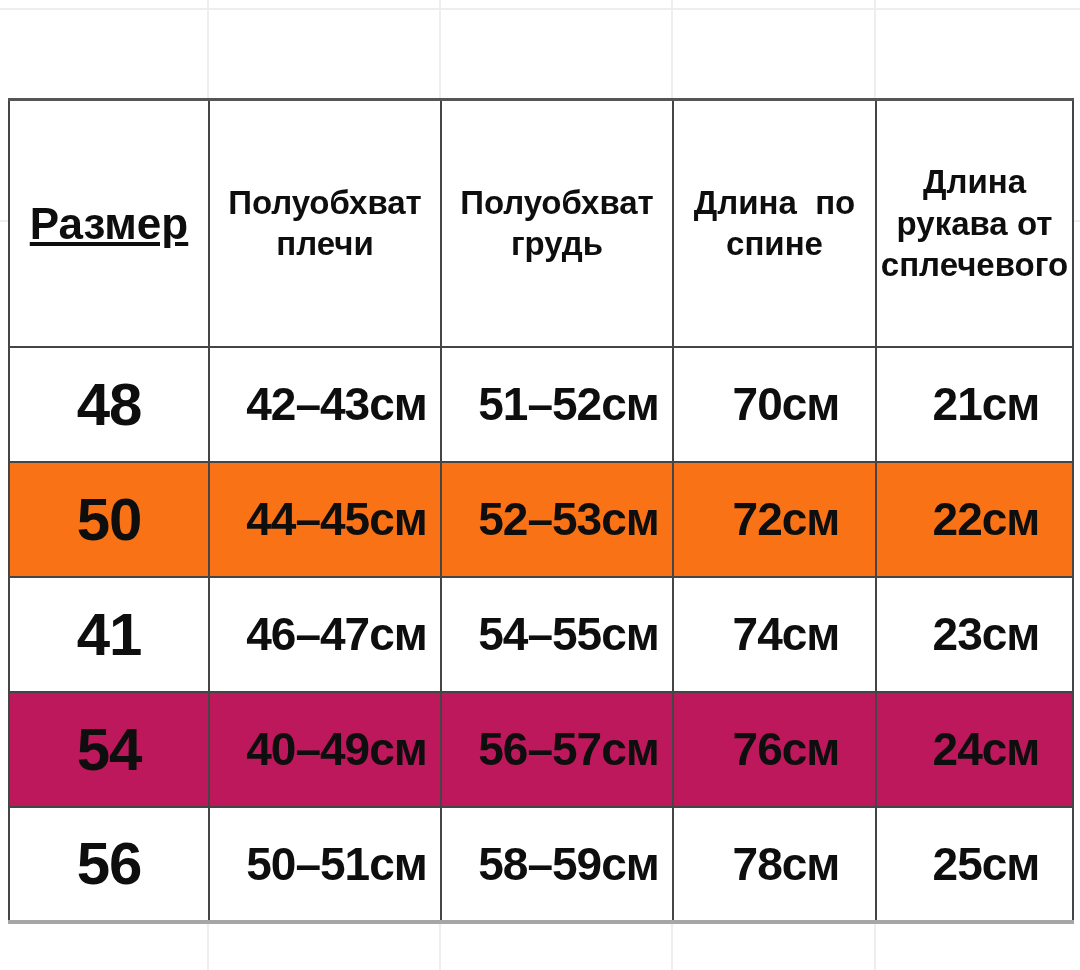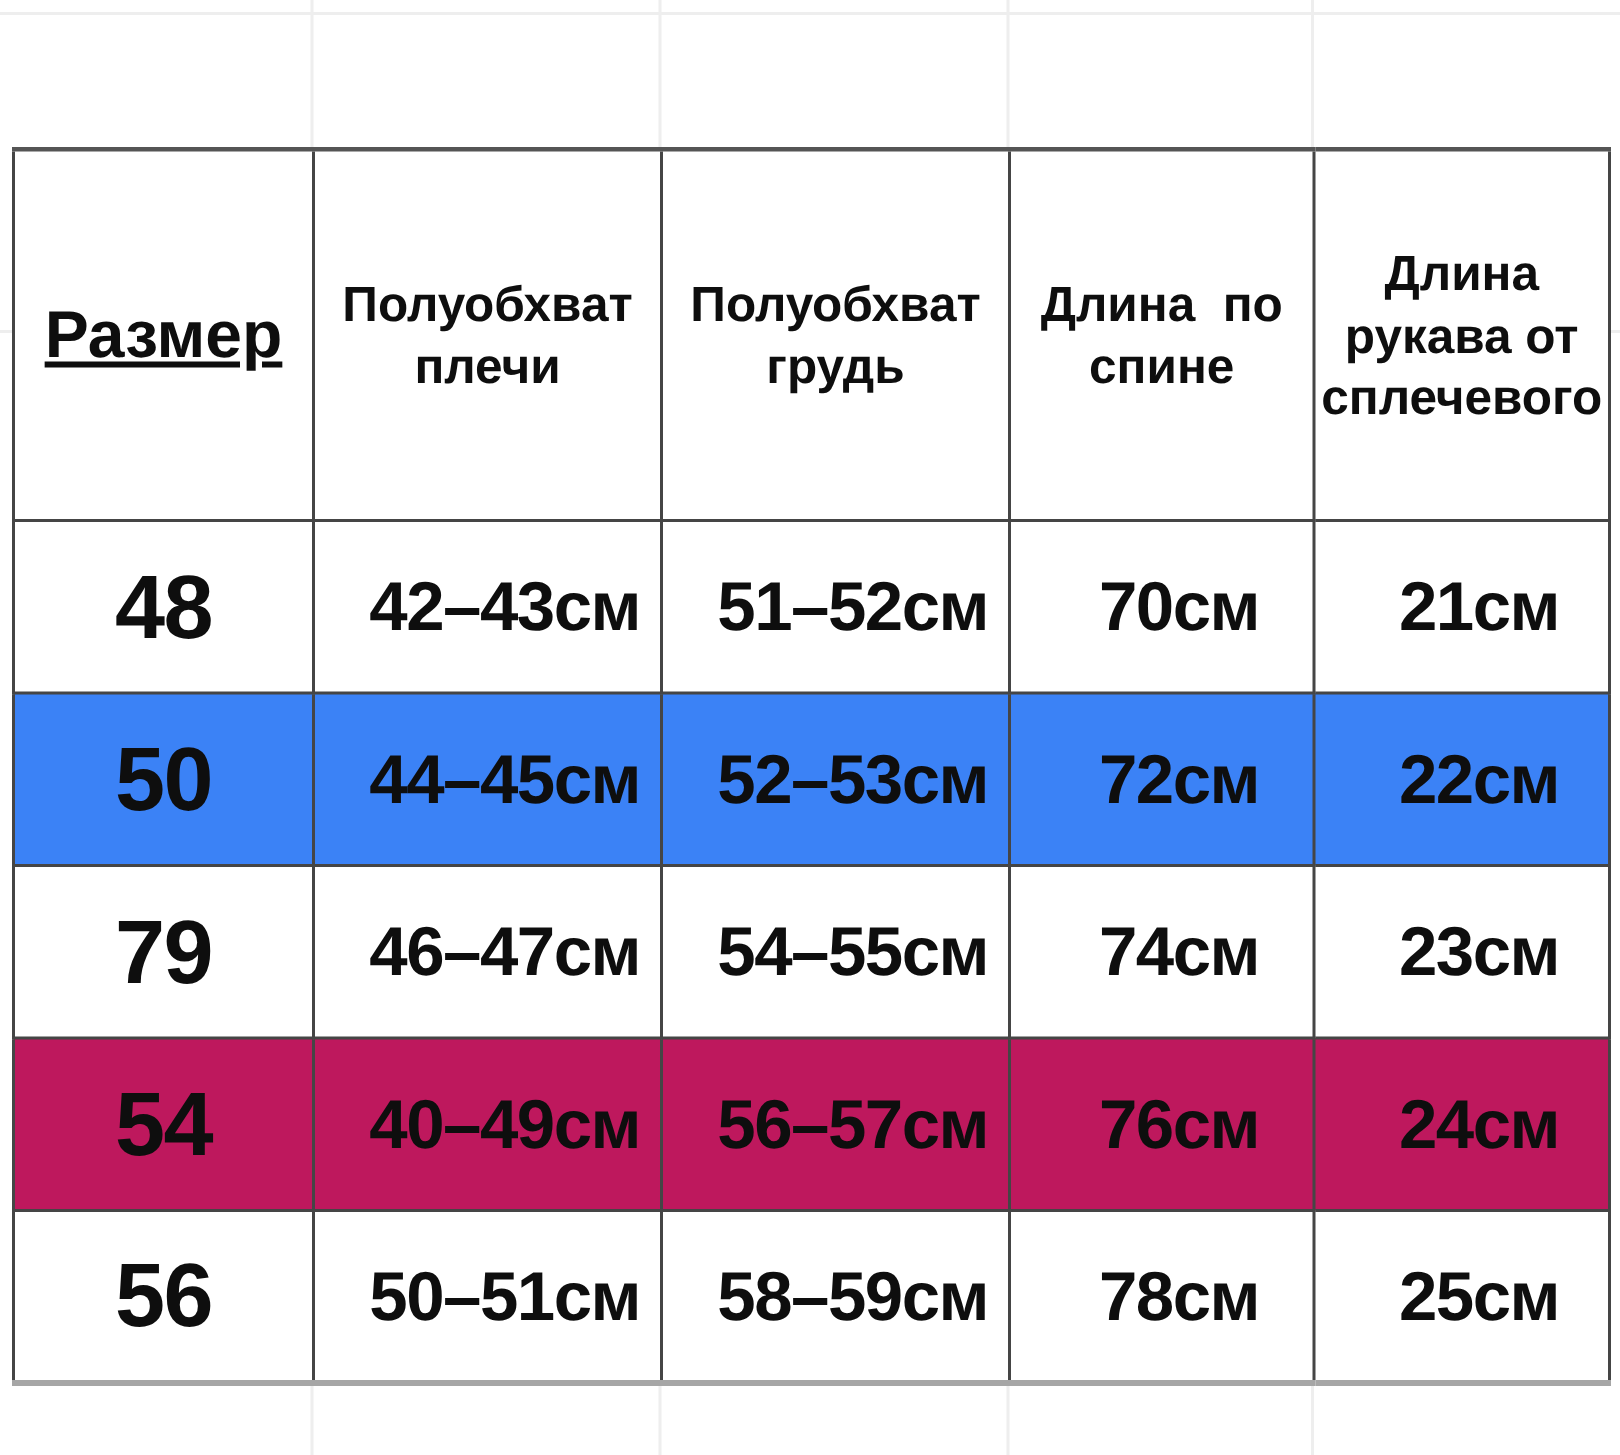--- a/index.html
+++ b/index.html
@@ -74,21 +74,21 @@
     font-weight: 700;
     letter-spacing: -1px;
   }
   .size-table td.cell-value {
     font-size: 46px;
     font-weight: 700;
     letter-spacing: -1px;
     padding-left: 23px;
   }
 
-  .size-table tr.row-green td  { background: #3b82f6; }
+  .size-table tr.row-green td  { background: #f97316; }
   .size-table tr.row-yellow td { background: #be185d; }
 
   .size-table tbody tr:last-child td {
     border-bottom: 4px solid #a6a6a6;
     margin-top: 32px;
   }
 </style>
 </head>
 <body>
 
@@ -134,21 +134,21 @@
         <td class="cell-value">21см</td>
       </tr>
       <tr class="row-green">
         <td class="cell-size">50</td>
         <td class="cell-value">44–45см</td>
         <td class="cell-value">52–53см</td>
         <td class="cell-value">72см</td>
         <td class="cell-value">22см</td>
       </tr>
       <tr>
-        <td class="cell-size">79</td>
+        <td class="cell-size">41</td>
         <td class="cell-value">46–47см</td>
         <td class="cell-value">54–55см</td>
         <td class="cell-value">74см</td>
         <td class="cell-value">23см</td>
       </tr>
       <tr class="row-yellow">
         <td class="cell-size">54</td>
         <td class="cell-value">40–49см</td>
         <td class="cell-value">56–57см</td>
         <td class="cell-value">76см</td>

